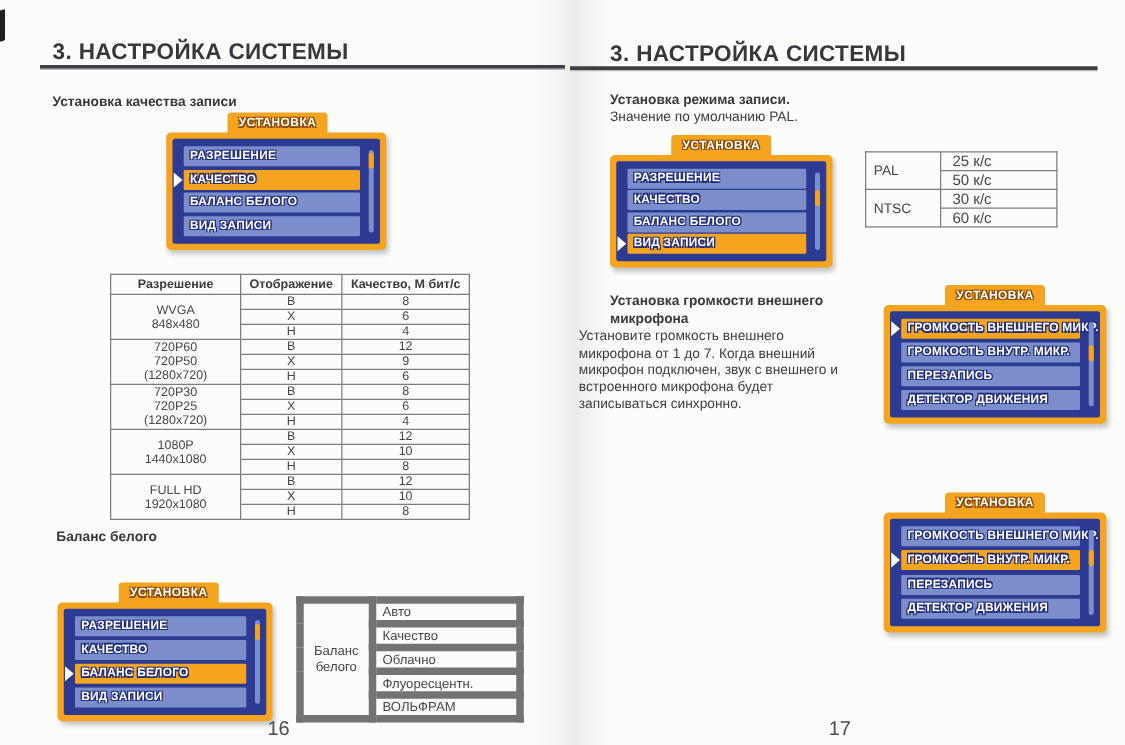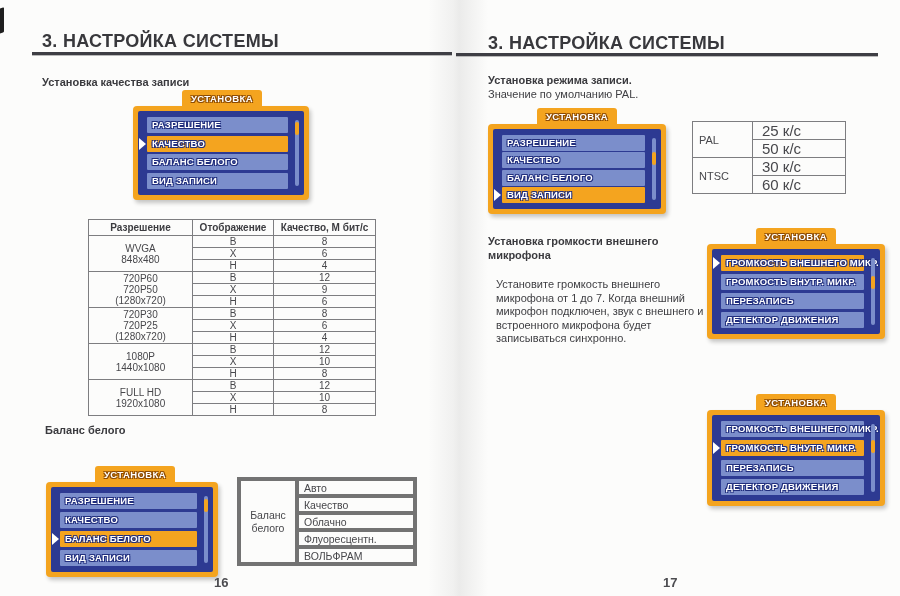--- a/index.html
+++ b/index.html
@@ -4,21 +4,21 @@
 <style>
   html,body{margin:0;padding:0;background:#e6e6e6;}
   #page{position:relative;width:900px;height:596px;background:#fcfcfb;overflow:hidden;
         font-family:"Liberation Sans",sans-serif;}
   
   .ptitle{position:absolute;font-size:18px;font-weight:bold;color:#38383c;letter-spacing:.3px;white-space:nowrap;}
   .rule{position:absolute;height:3px;background:#3e3e44;}
   .rule:after{content:"";position:absolute;left:0;right:0;top:3px;height:1px;background:#b9b9b9;}
   .sec-title{position:absolute;font-size:11px;font-weight:bold;color:#3a3a3e;line-height:13.5px;}
   .sec-body{position:absolute;font-size:11px;color:#3e3e42;line-height:13.5px;}
-  .pagenum{position:absolute;font-size:13px;font-weight:bold;color:#4c4c50;text-align:right;}
+  .pagenum{position:absolute;font-size:16px;font-weight:normal;color:#4c4c50;text-align:right;}
   
   .menu{position:absolute;}
   .menu .tab{position:absolute;top:0;left:11px;height:17px;line-height:17px;padding:0 9px;
       background:#f4a41f;border-radius:3px 3px 0 0;font-size:9.5px;font-weight:bold;color:#fff;
       letter-spacing:.4px;z-index:2;
       text-shadow:-1px -1px 0 #8a4a05,1px -1px 0 #8a4a05,-1px 1px 0 #8a4a05,1px 1px 0 #8a4a05;margin-left:38px;}
   .menu .panel{position:absolute;left:0;right:0;top:16px;bottom:0;background:#f4a41f;
       border-radius:4px;box-shadow:2px 3px 4px rgba(0,0,0,.22);}
   .menu .inner{position:absolute;left:5px;right:5px;top:5px;bottom:5px;background:#2d3a92;
       border-radius:2px;padding:6px 16px 6px 9px;box-sizing:border-box;
@@ -31,24 +31,24 @@
   .arr{position:absolute;left:-8px;top:2px;width:0;height:0;
       border-left:7px solid #fff;border-top:6px solid transparent;border-bottom:6px solid transparent;}
   .sb{position:absolute;right:5px;top:9px;bottom:9px;width:4px;background:#7b8ecb;border-radius:2px;}
   .sb .thumb{position:absolute;left:0;width:4px;height:13px;background:#f4a41f;border-radius:2px;}
   
   table{position:absolute;border-collapse:collapse;table-layout:fixed;}
   .qt th,.qt td{border:1px solid #7d7d80;font-size:10px;color:#47474b;text-align:center;
       padding:0;height:11px;overflow:hidden;}
   .qt th{height:15px;font-weight:bold;color:#3c3c40;}
   .qt .res{white-space:pre-line;line-height:11px;}
-  .wbt td{border:4px solid #737373;font-size:10.5px;color:#47474b;height:13px;
+  .wbt td{border:6px solid #737373;font-size:10.5px;color:#47474b;height:13px;
       padding:0 0 0 5px;text-align:left;}
   .wbt .wb-label{text-align:center;padding:0;white-space:pre-line;line-height:12.5px;}
-  .frt td{border:1px solid #7d7d80;font-size:15px;color:#47474b;height:12.5px;
+  .frt td{border:1px solid #7d7d80;font-size:12px;color:#47474b;height:12.5px;
       padding:0 0 0 9px;text-align:left;}
   .frt .sys{font-size:11px;padding-left:6px;}
   
   .spine{position:absolute;left:428px;top:0;width:60px;height:596px;pointer-events:none;
       background:linear-gradient(90deg,rgba(0,0,0,0) 0%,rgba(90,90,90,.07) 42%,rgba(120,120,120,.13) 52%,rgba(0,0,0,0) 100%);}
   .corner-mark{position:absolute;left:-1px;top:8px;width:5px;height:25px;background:#1f1f1f;
       transform:skewY(-18deg);border-radius:1px;}
 </style>
 </head>
 <body>
@@ -247,21 +247,21 @@
           <td class="sys" rowspan="2">NTSC</td>
           <td>30 к/с</td>
         </tr>
     <tr>
           <td>60 к/с</td>
         </tr>
   </tbody>
     </table>
 
   <div class="sec-title" style="left:488px;top:235px;width:215px;">Установка громкости внешнего микрофона</div>
-  <div class="sec-body" style="left:496px;top:263px;width:218px;margin-top:15px;">Установите громкость внешнего микрофона от 1 до 7. Когда внешний микрофон подключен, звук с внешнего и встроенного микрофона будет записываться синхронно.</div>
+  <div class="sec-body" style="left:463px;top:263px;width:218px;">Установите громкость внешнего микрофона от 1 до 7. Когда внешний микрофон подключен, звук с внешнего и встроенного микрофона будет записываться синхронно.</div>
 
   <div class="menu" style="left:707px;top:228px;width:178px;height:111px;">
     <div class="tab">УСТАНОВКА</div>
     <div class="panel">
       <div class="inner">
         <div class="item sel"><i class="arr"></i><span>ГРОМКОСТЬ ВНЕШНЕГО МИКР.</span></div>
         <div class="item"><span>ГРОМКОСТЬ ВНУТР. МИКР.</span></div>
         <div class="item"><span>ПЕРЕЗАПИСЬ</span></div>
         <div class="item"><span>ДЕТЕКТОР ДВИЖЕНИЯ</span></div>
         <div class="sb">

